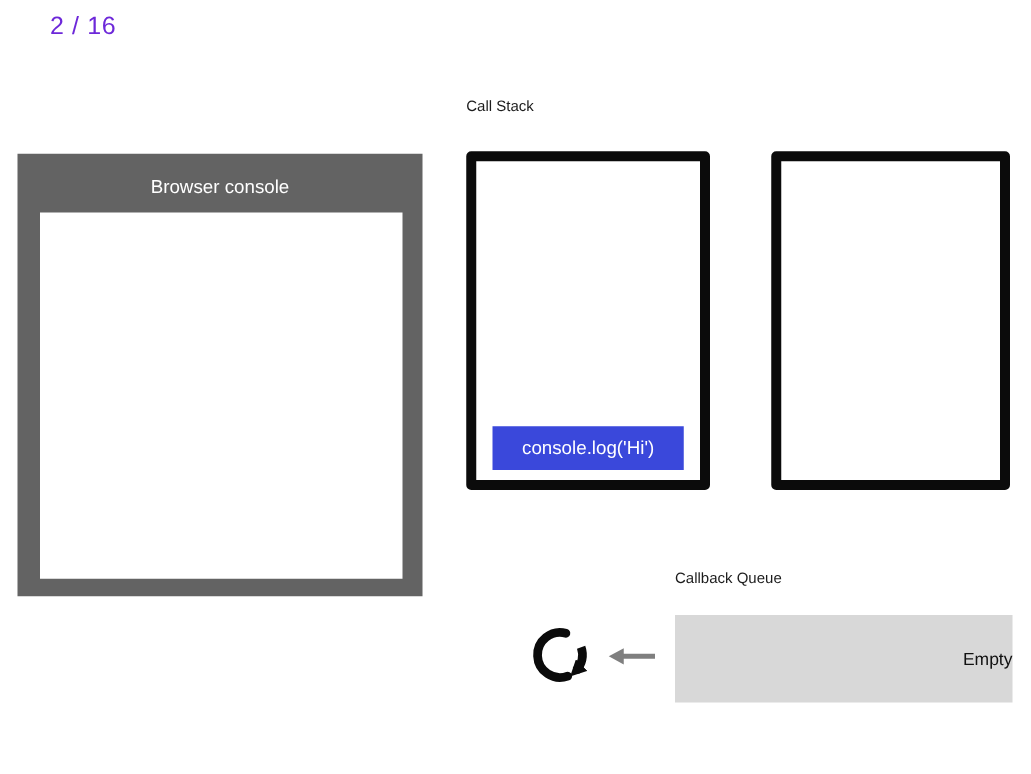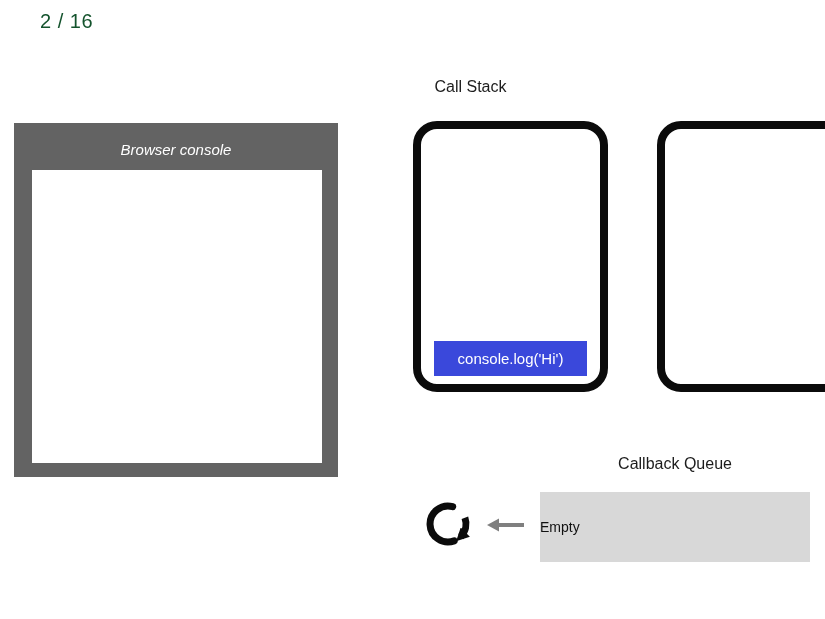--- a/index.html
+++ b/index.html
@@ -2,69 +2,68 @@
 <html><head>
 <meta charset="utf-8">
 <style>
   * { margin: 0; padding: 0; box-sizing: border-box; }
   html, body { width: 825px; height: 619px; background: #ffffff; }
   body { font-family: "Liberation Sans", sans-serif; color: #1a1a1a; overflow: hidden; }
   .stage { position: relative; width: 825px; height: 619px; background: #ffffff; }
 
   .slide-counter {
     position: absolute; left: 40px; top: 10px;
-    font-size: 20px; letter-spacing: 0.5px; color: #14532d; text-align: center;
+    font-size: 20px; letter-spacing: 0.5px; color: #6d28d9; text-align: center;
   }
 
   
   .browser-console {
     position: absolute; left: 14px; top: 123px;
     width: 324px; height: 354px; background: #636363;
   }
   .console-header {
     height: 47px; display: flex; align-items: center; justify-content: center;
-    padding-top: 6px; color: #ffffff; font-size: 15px; font-style: italic;
+    padding-top: 6px; color: #ffffff; font-size: 15px;
   }
   .console-body {
     position: absolute; left: 18px; top: 47px;
     width: 290px; height: 293px; background: #ffffff;
   }
 
   
   .panel {
     position: absolute; background: #ffffff;
-    border: 8px solid #0b0b0b; border-radius: 24px;
+    border: 8px solid #0b0b0b; border-radius: 4px;
     display: flex; flex-direction: column-reverse;
     padding: 8px 13px;
-    margin-left: 40px;
   }
   .panel-callstack { left: 373px; top: 121px; width: 195px; height: 271px; }
   .panel-webapis  { left: 617px; top: 121px; width: 191px; height: 271px; }
 
   .stack-frame {
     background: #3a48db; color: #ffffff;
     min-height: 35px; display: flex; align-items: center; justify-content: center;
     font-size: 15px; flex: 0 0 auto;
   }
 
   .section-title {
-    position: absolute; text-align: center; font-size: 16px; color: #1c1c1c;
+    position: absolute; font-size: 12px; color: #1c1c1c;
     white-space: nowrap;
   }
   .title-callstack      { left: 373px; top: 78px;  width: 195px; }
   .title-webapis        { left: 617px; top: 78px;  width: 191px; }
   .title-eventloop      { left: 373px; top: 455px; width: 145px; }
   .title-callbackqueue  { left: 540px; top: 455px; width: 270px; }
 
   .event-loop-icon { position: absolute; left: 423px; top: 499px; width: 50px; height: 50px; }
   .flow-arrow      { position: absolute; left: 486px; top: 517px; width: 40px; height: 16px; }
 
   .callback-queue-box {
     position: absolute; left: 540px; top: 492px; width: 270px; height: 70px;
-    background: #d8d8d8; display: flex; align-items: center; justify-content: flex-start;
+    background: #d8d8d8; display: flex; align-items: center; justify-content: flex-end;
     font-size: 14px; color: #111111;
   }
 </style>
 </head>
 <body>
 
 <div class="stage">
 
   <div class="slide-counter">2 / 16</div>
 

